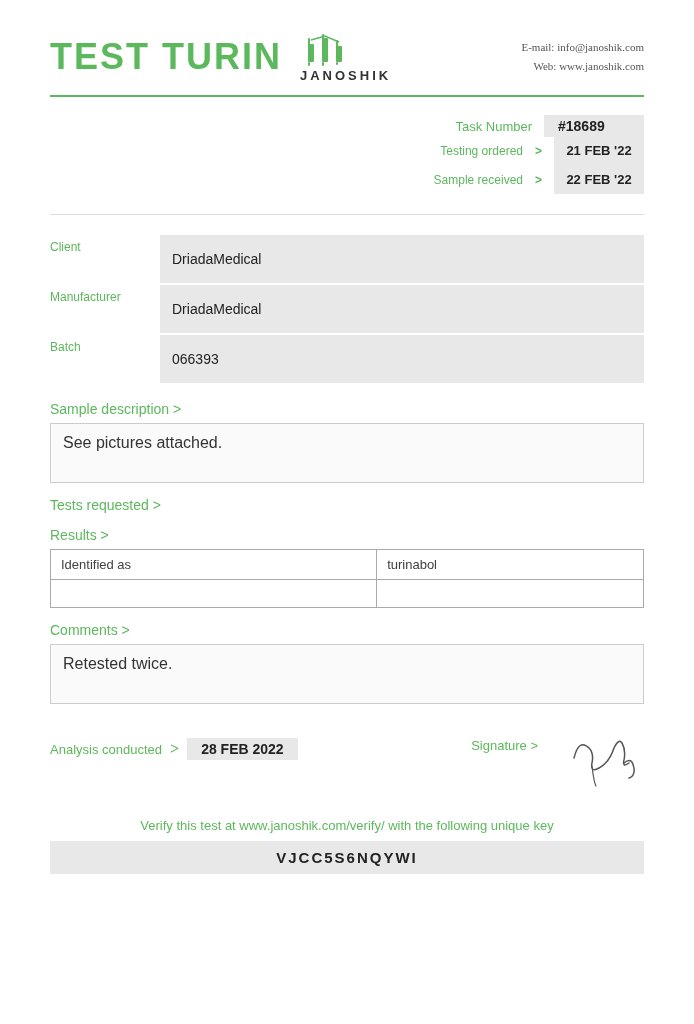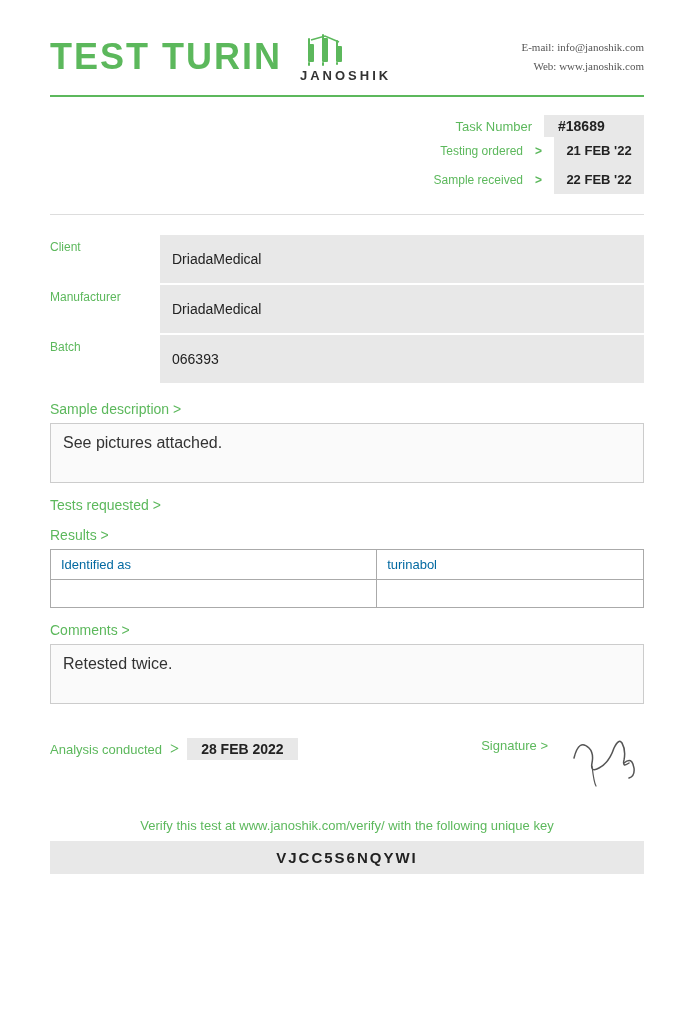--- a/index.html
+++ b/index.html
@@ -159,21 +159,21 @@
     .results-table {
       width: 100%;
       border-collapse: collapse;
       font-size: 13px;
       font-family: Arial, sans-serif;
       margin-bottom: 4px;
     }
     .results-table td {
       border: 1px solid #aaa;
       padding: 7px 10px;
-      color: #0369a1;
+      color: #404040;
     }
     .results-table td:first-child {
       width: 55%;
     }
     .results-table tr:last-child td {
       height: 28px;
     }
     
     .bottom-row {
       display: flex;
@@ -183,21 +183,21 @@
       margin-bottom: 20px;
     }
     .analysis-section {
       display: flex;
       align-items: center;
       gap: 8px;
     }
     .signature-section {
       display: flex;
       align-items: flex-start;
-      gap: 16px;
+      gap: 26px;
     }
     .sig-label {
       color: #5cb85c;
       font-size: 13px;
       font-family: Arial, sans-serif;
     }
     .sig-image {
       width: 80px;
       height: 60px;
       position: relative;

